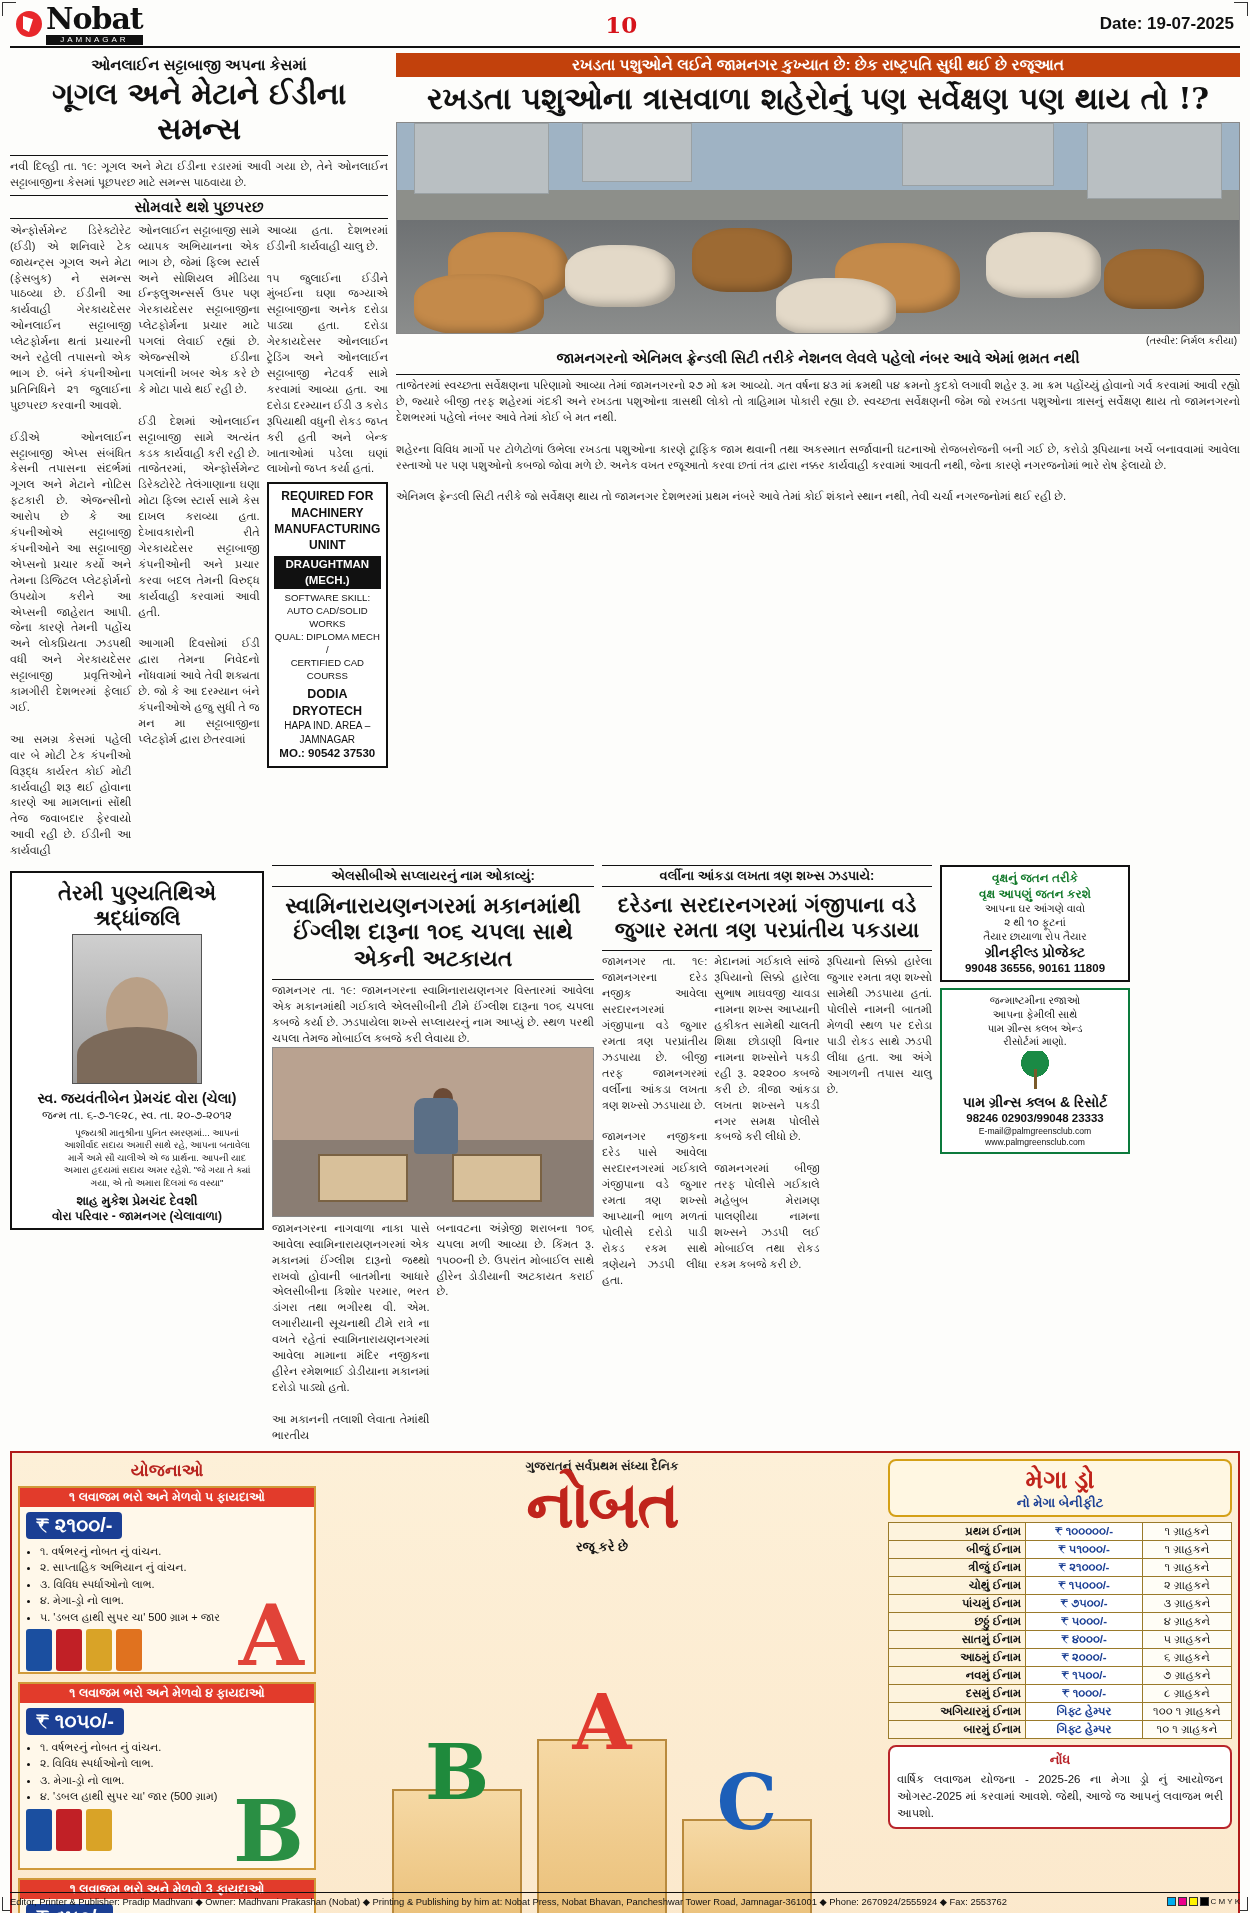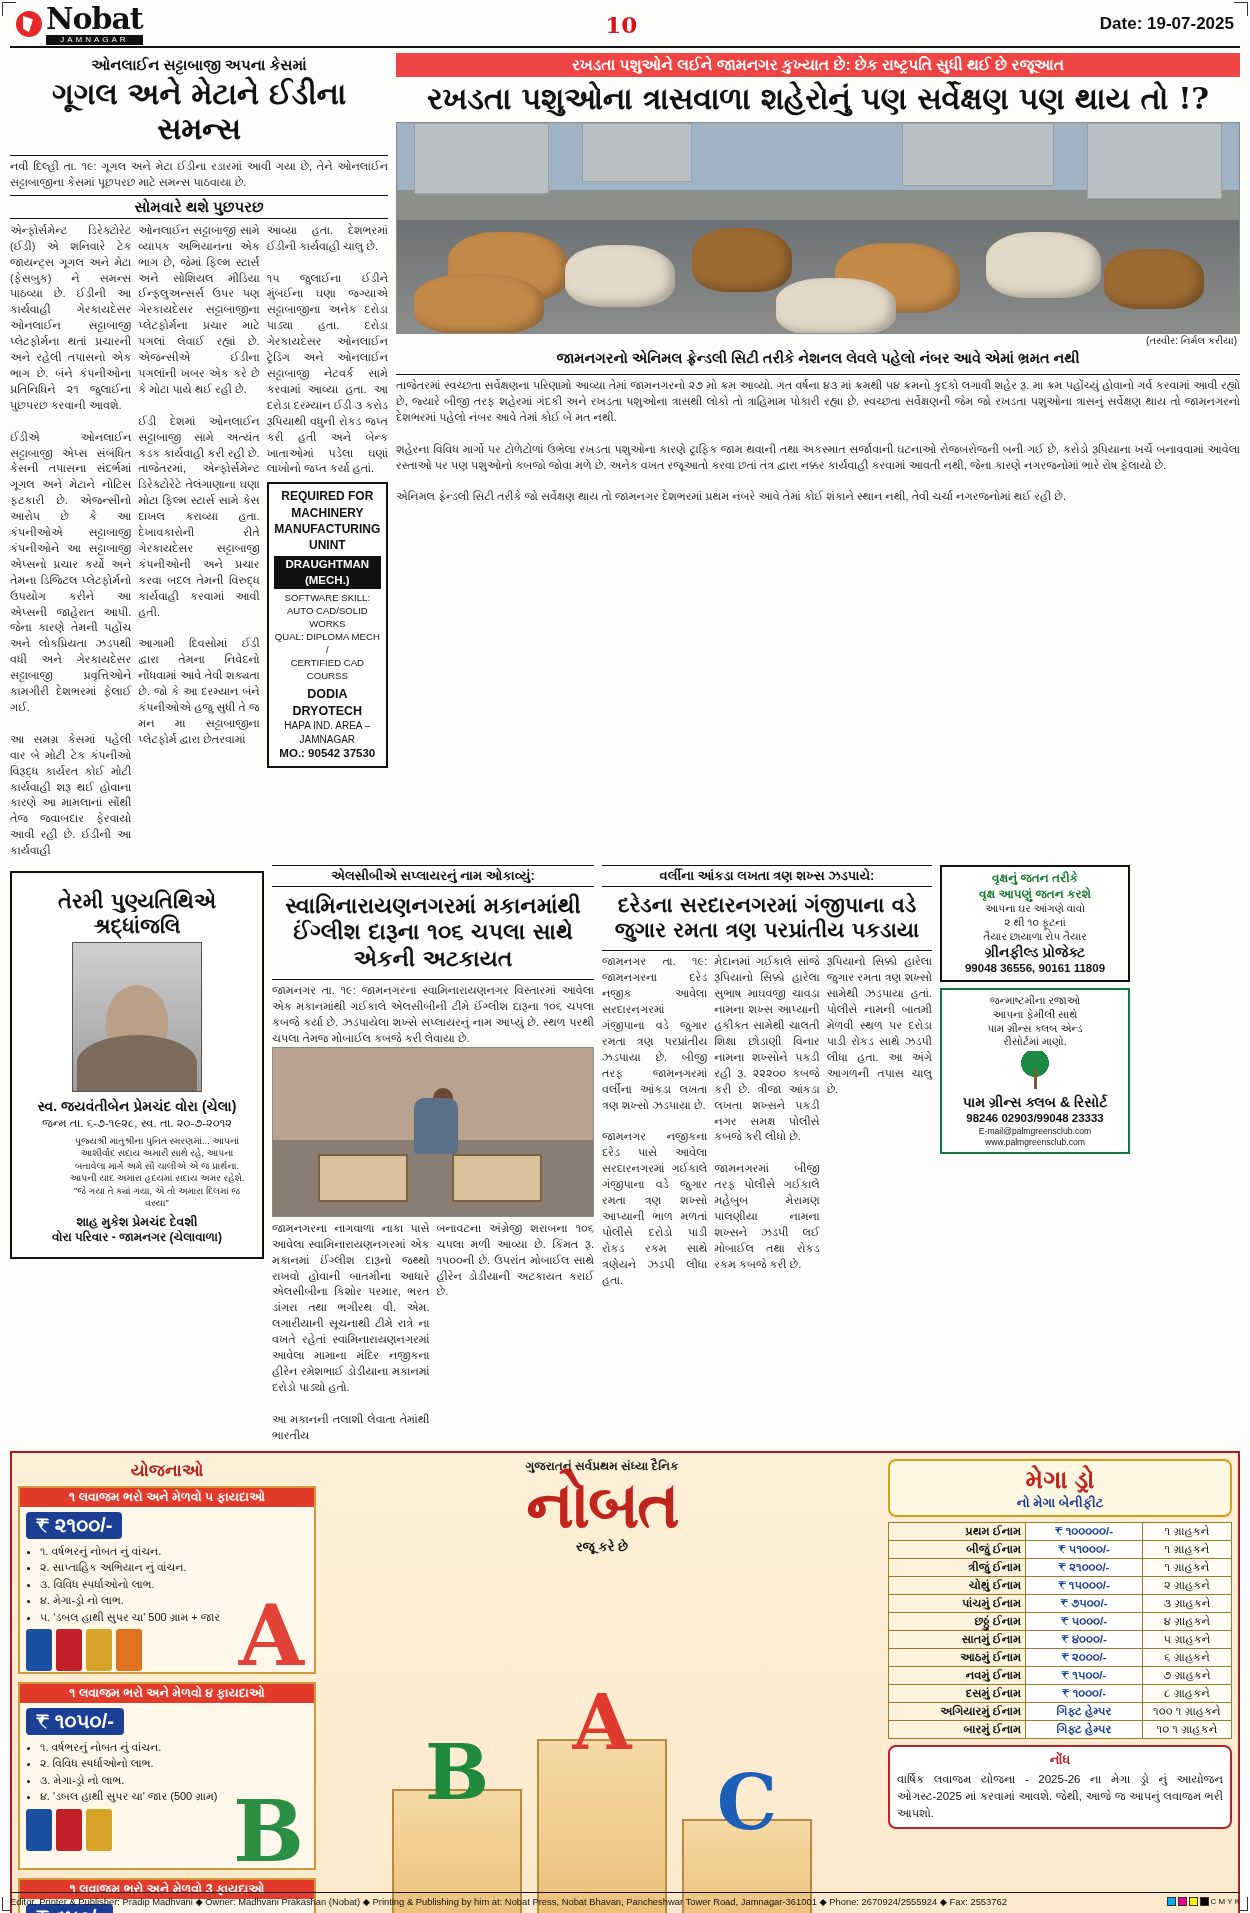--- a/index.html
+++ b/index.html
@@ -109,21 +109,21 @@
   }
   .ad-box .t1 { font-weight: bold; font-size: 12px; }
   .ad-box .t2 { font-weight: bold; background: #111; color: #fff; display: block; padding: 1px 0; margin: 3px 0; font-size: 11.5px;}
   .ad-box .t3 { font-size: 9.6px; }
   .ad-box .t4 { font-weight: bold; font-size: 12.5px; margin-top: 3px; }
   .ad-box .t5 { font-size: 10px; }
   .ad-box .t6 { font-weight: bold; font-size: 11.5px; }
 
   
   .banner-strip {
-    background: #ef4444;
+    background: #c2410c;
     color: #fff;
     text-align: center;
     font-weight: bold;
     font-size: 15.5px;
     padding: 3px 4px;
   }
   .hl-r {
     font-size: 30.5px;
     padding: 4px 0 6px;
   }
@@ -206,21 +206,21 @@
   }
   .mid-photo .crate {
     position: absolute; bottom: 8%; width: 90px; height: 48px;
     background: #d8c09a; border: 2px solid #7a6243;
   }
 
   
   .memorial {
     border: 2px solid #111;
     margin-top: 6px;
-    padding: 13px;
+    padding: 5px;
     text-align: center;
     background: #fff;
   }
   .memorial .title {
     font-family: "DejaVu Serif", serif;
     font-weight: bold; font-size: 21px; color: #111;
     padding: 2px 0 4px;
   }
   .memorial .portrait {
     width: 130px; height: 150px; margin: 0 auto;

